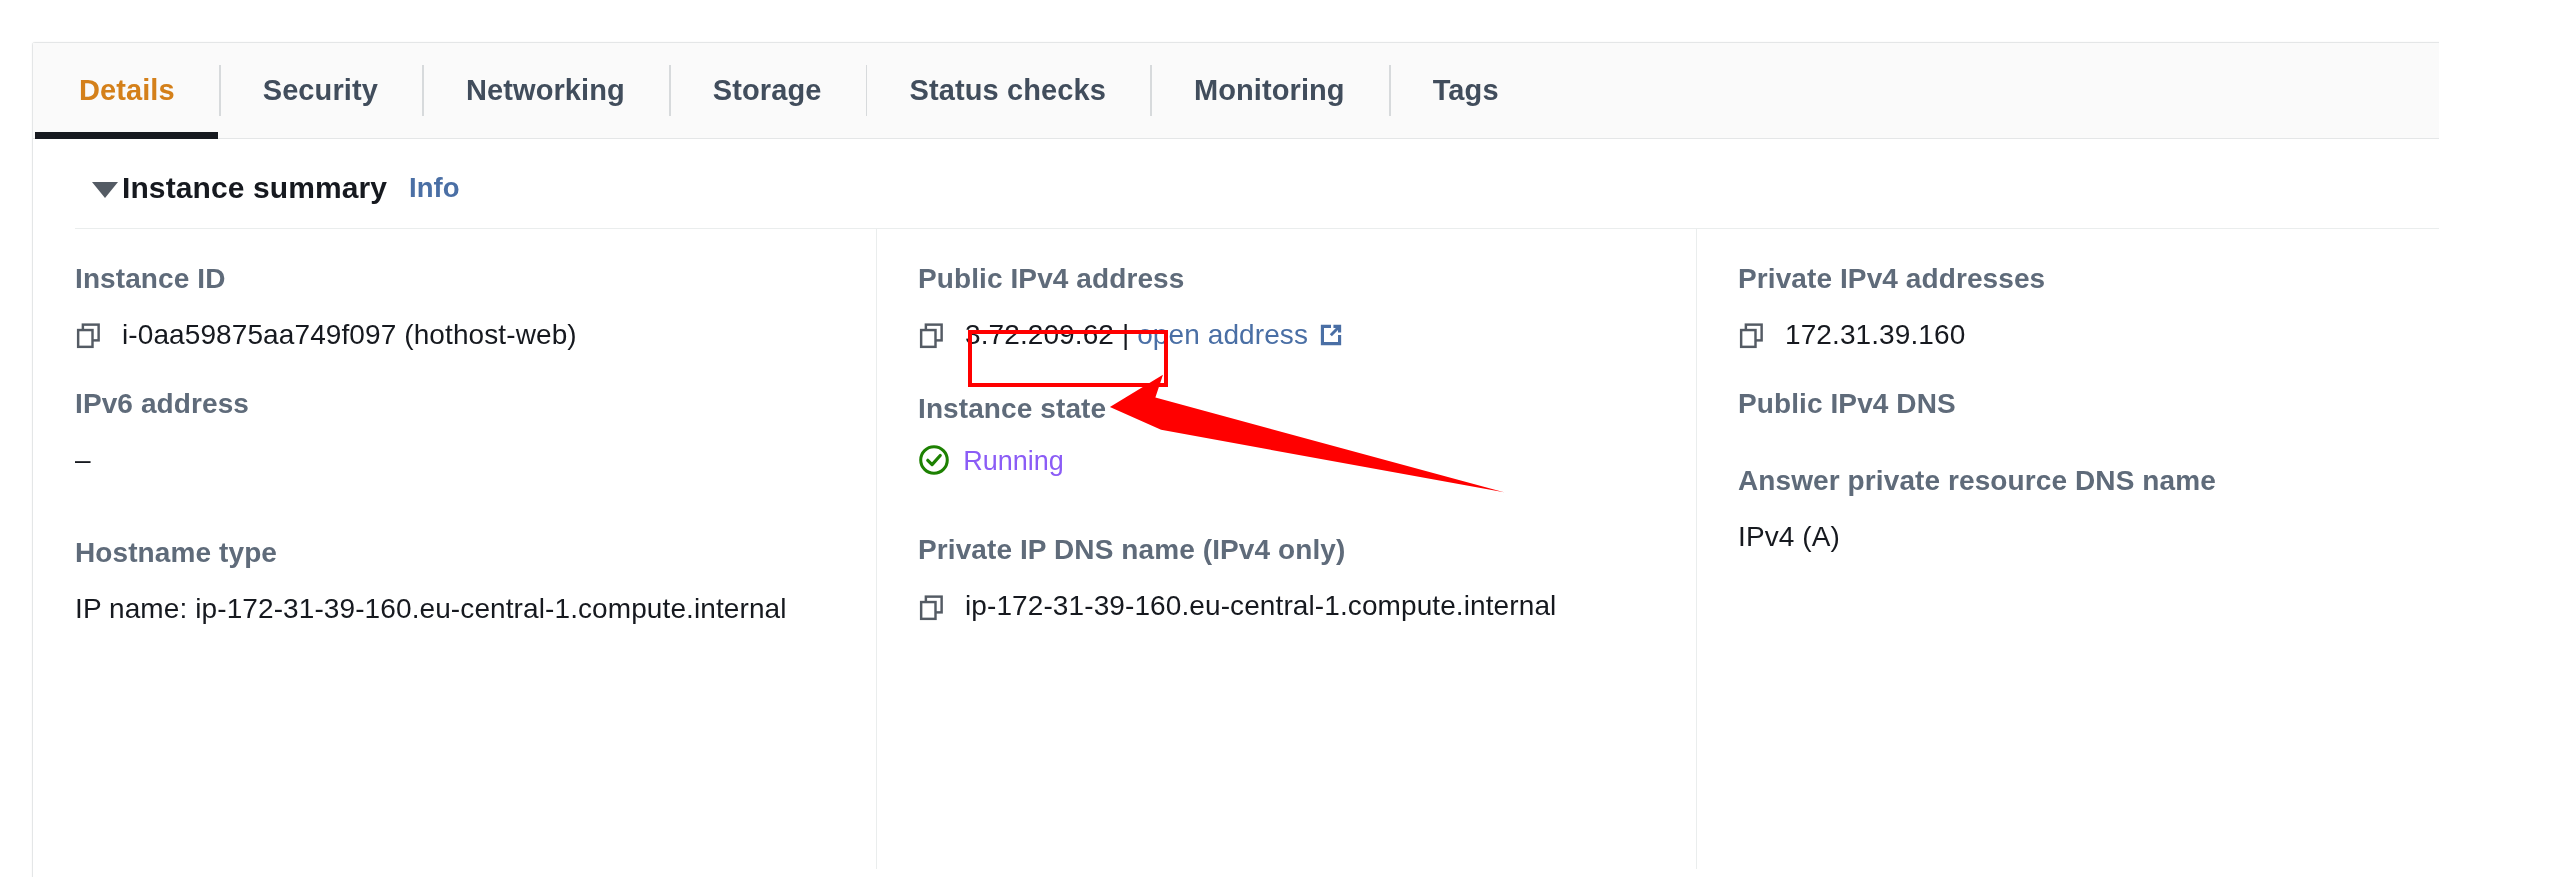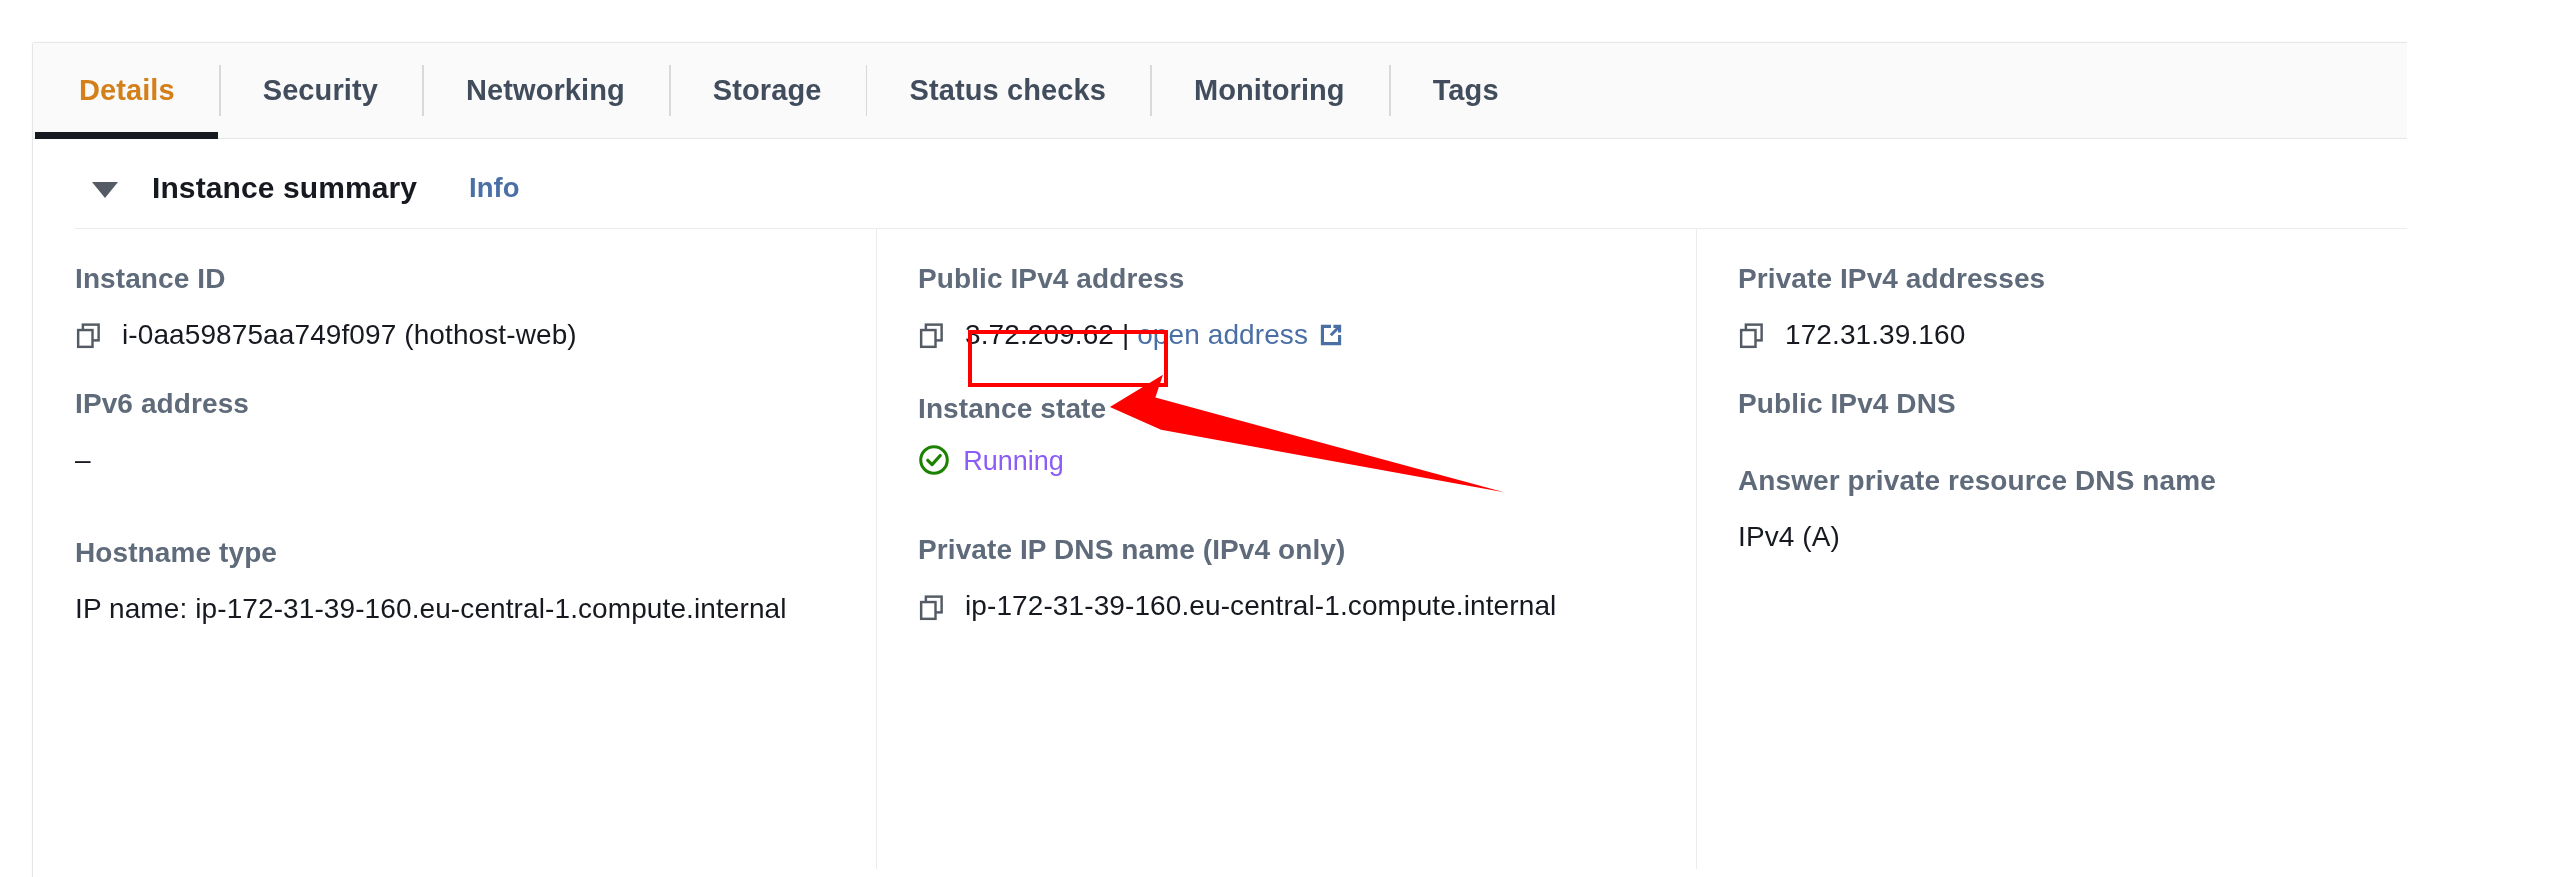--- a/index.html
+++ b/index.html
@@ -7,20 +7,21 @@
     padding: 0;
     background: #ffffff;
     font-family: "Liberation Sans", sans-serif;
   }
   #screen {
     position: relative;
     width: 2407px;
     height: 878px;
     background: #ffffff;
     overflow: hidden;
+    padding-left: 32px;
   }
 
   
   .card {
     position: absolute;
     left: 32px;
     top: 42px;
     width: 2506px;
     height: 890px;
     background: #ffffff;
@@ -73,21 +74,21 @@
     bottom: -0.9px;
     height: 6.6px;
     background: #16191f;
   }
 
   
   .section-head {
     display: flex;
     align-items: center;
     padding: 32px 0 0 59px;
-    gap: 34px;
+    gap: 4px;
   }
   .caret {
     width: 0;
     height: 0;
     border-left: 13.3px solid transparent;
     border-right: 13.3px solid transparent;
     border-top: 16px solid #545b64;
     margin-top: 3.8px;
   }
   .section-title {

